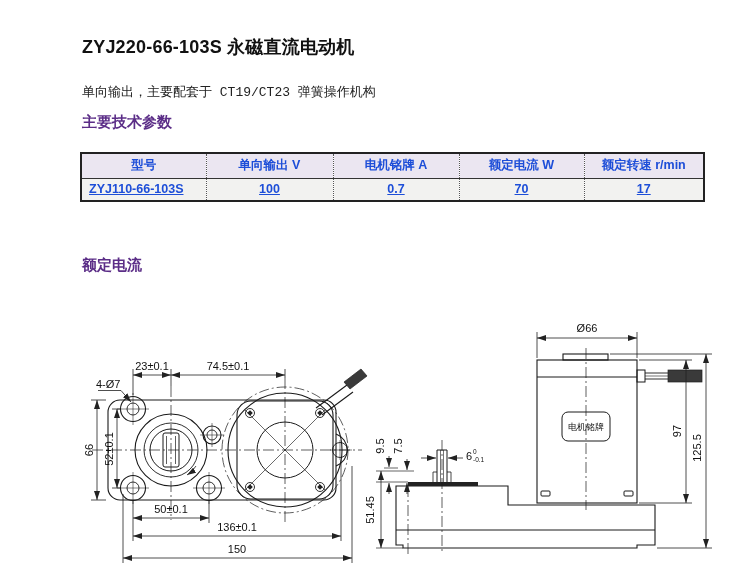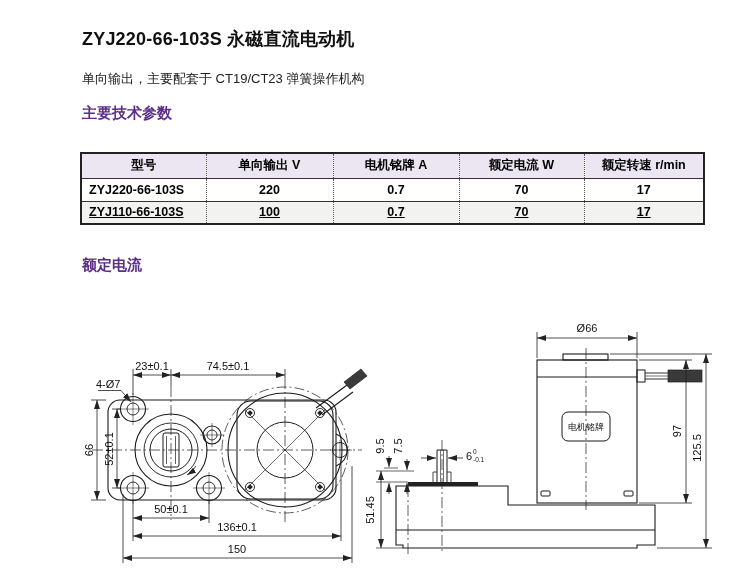--- a/index.html
+++ b/index.html
@@ -6,50 +6,50 @@
   html, body { background: #ffffff; }
   body { font-family: "Liberation Sans", "DejaVu Sans", sans-serif; color: #1a1a1a; }
   .page {
     position: relative;
     width: 744px;
     height: 583px;
     background: #ffffff;
     overflow: hidden;
   }
   .doc-title {
-    position: absolute; left: 82px; top: 27px;
+    position: absolute; left: 82px; top: 35px;
     font-size: 18px; font-weight: bold; color: #111;
     letter-spacing: 0.2px;
   }
   .doc-subtitle {
-    position: absolute; left: 82px; top: 70px;
-    font-size: 13px; color: #222;
+    position: absolute; left: 82px; top: 83px;
+    font-size: 13px; color: #222; font-family: Liberation Mono, monospace;
   }
   .section-heading {
     position: absolute; left: 82px;
     font-size: 15px; font-weight: bold; color: #5b2d87;
   }
-  .h-params { top: 104px; }
+  .h-params { top: 113px; }
   .h-install { top: 256px; }
 
   .spec-table-wrap { position: absolute; left: 80px; top: 152px; }
   table.spec {
     border-collapse: collapse;
     table-layout: fixed;
     width: 623px;
     border: 2px solid #222;
     font-size: 12.5px;
   }
   table.spec th, table.spec td {
     border-top: 1px solid #333;
     border-left: 1px dotted #555;
     text-align: center;
     vertical-align: middle;
     font-weight: bold;
-    color: #000000;
+    color: #1d4ed8;
     padding: 0 2px;
     overflow: hidden;
     white-space: nowrap;
   }
   table.spec th:first-child, table.spec td:first-child { border-left: none; }
   table.spec th { height: 25px; background: #ebe6f1; border-top: none; }
   table.spec td { height: 23px; background: #ffffff; }
   table.spec tr.alt td { background: #f2f2f0; text-decoration: underline; }
   table.spec td.model { text-align: left; padding-left: 7px; }
 
@@ -83,27 +83,20 @@
       <thead>
         <tr>
           <th>型号</th>
           <th>单向输出 V</th>
           <th>电机铭牌 A</th>
           <th>额定电流 W</th>
           <th>额定转速 r/min</th>
         </tr>
       </thead>
       <tbody>
-        <tr>
-          <td class="model">ZYJ220-66-103S</td>
-          <td>220</td>
-          <td>0.7</td>
-          <td>70</td>
-          <td>17</td>
-        </tr>
         <tr class="alt">
           <td class="model">ZYJ110-66-103S</td>
           <td>100</td>
           <td>0.7</td>
           <td>70</td>
           <td>17</td>
         </tr>
       </tbody>
     </table>
   </div>

